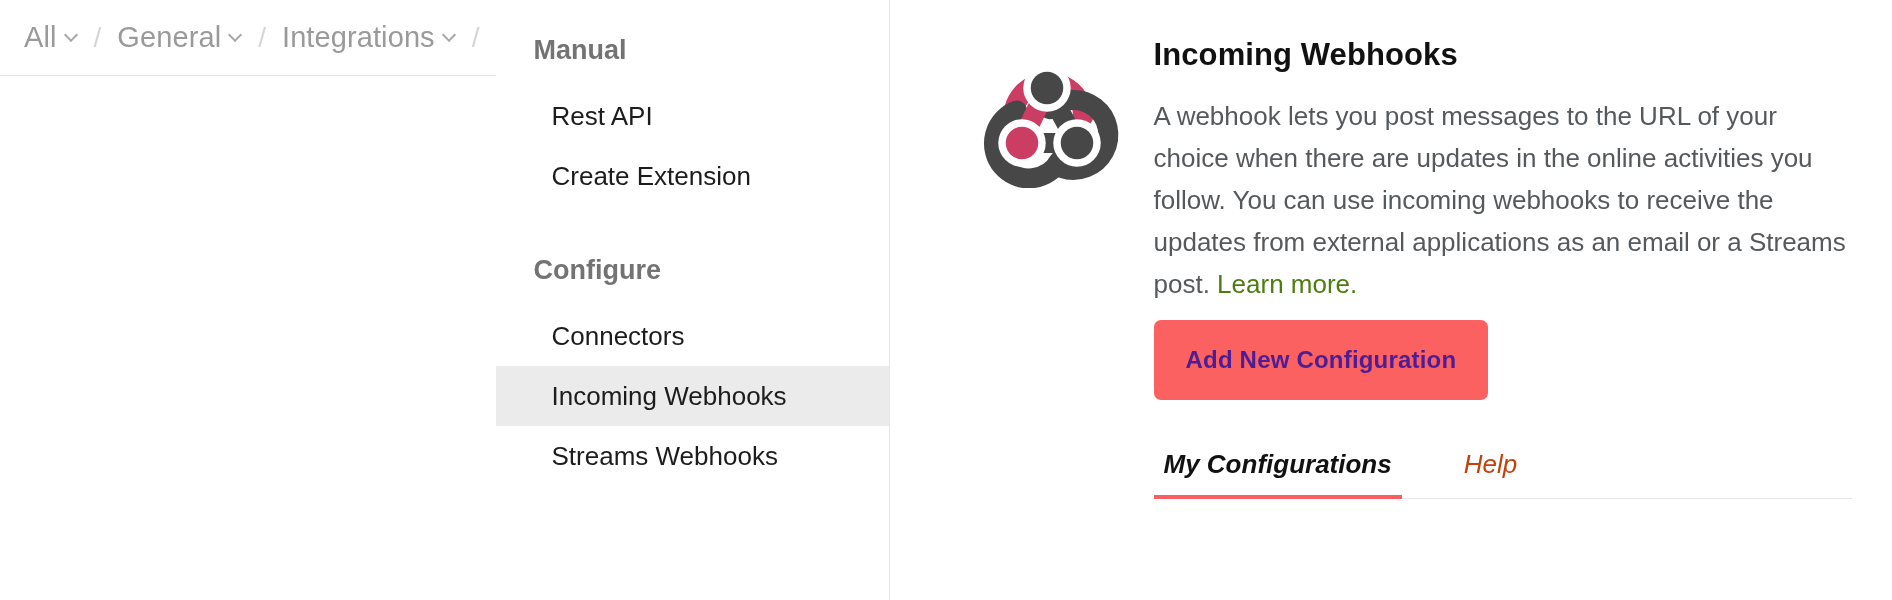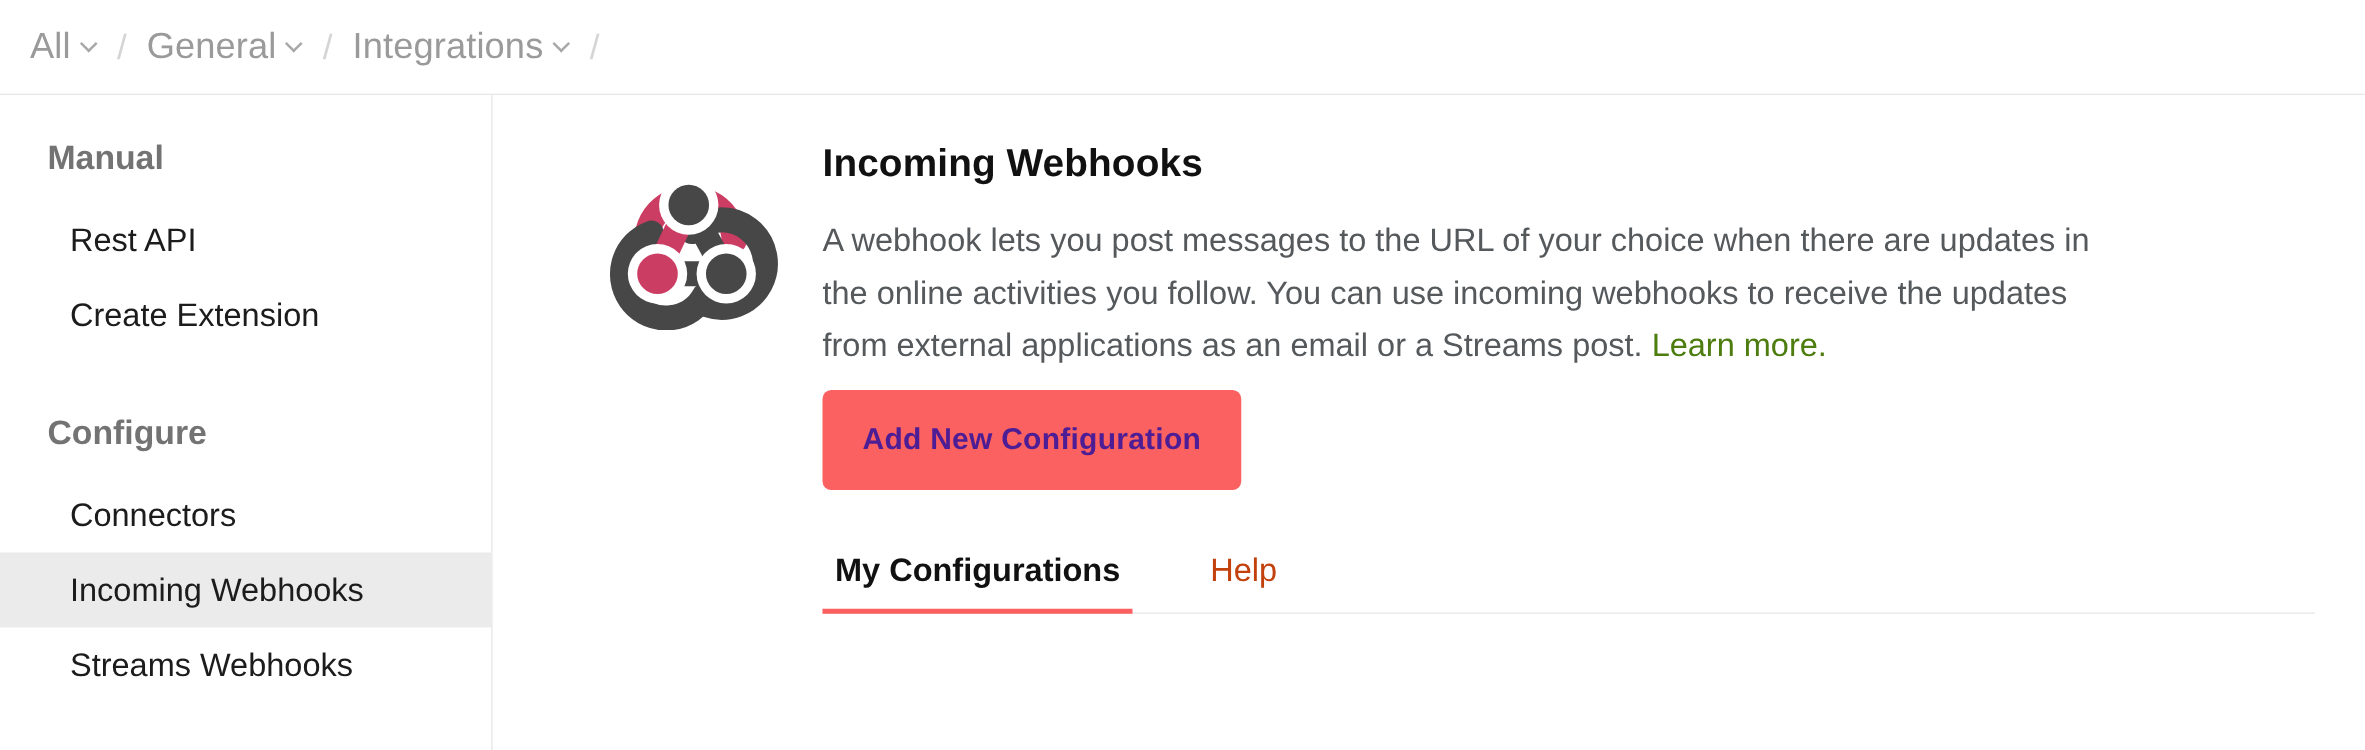--- a/index.html
+++ b/index.html
@@ -12,21 +12,21 @@
     background: #ffffff;
     font-family: "Liberation Sans", sans-serif;
     color: #222222;
     overflow: hidden;
   }
 
   .app {
     width: 1892px;
     height: 600px;
     display: flex;
-    flex-direction: column;
+    flex-direction: row;
     background: #ffffff;
   }
 
   
   .breadcrumb-bar {
     height: 76px;
     min-height: 76px;
     box-sizing: border-box;
     border-bottom: 1px solid #e6e6e6;
     display: flex;
@@ -181,20 +181,21 @@
     line-height: 1;
   }
 
   
   .tabs {
     margin-top: 48px;
     display: flex;
     align-items: flex-start;
     border-bottom: 1px solid #e6e6e6;
     max-width: 1700px;
+    font-style: italic;
   }
   .tab {
     font-size: 26px;
     color: #c2410c;
     padding: 0 10px 14px 10px;
     margin-right: 52px;
     cursor: pointer;
     border-bottom: 4px solid transparent;
     margin-bottom: -1px;
     line-height: 1.25;

